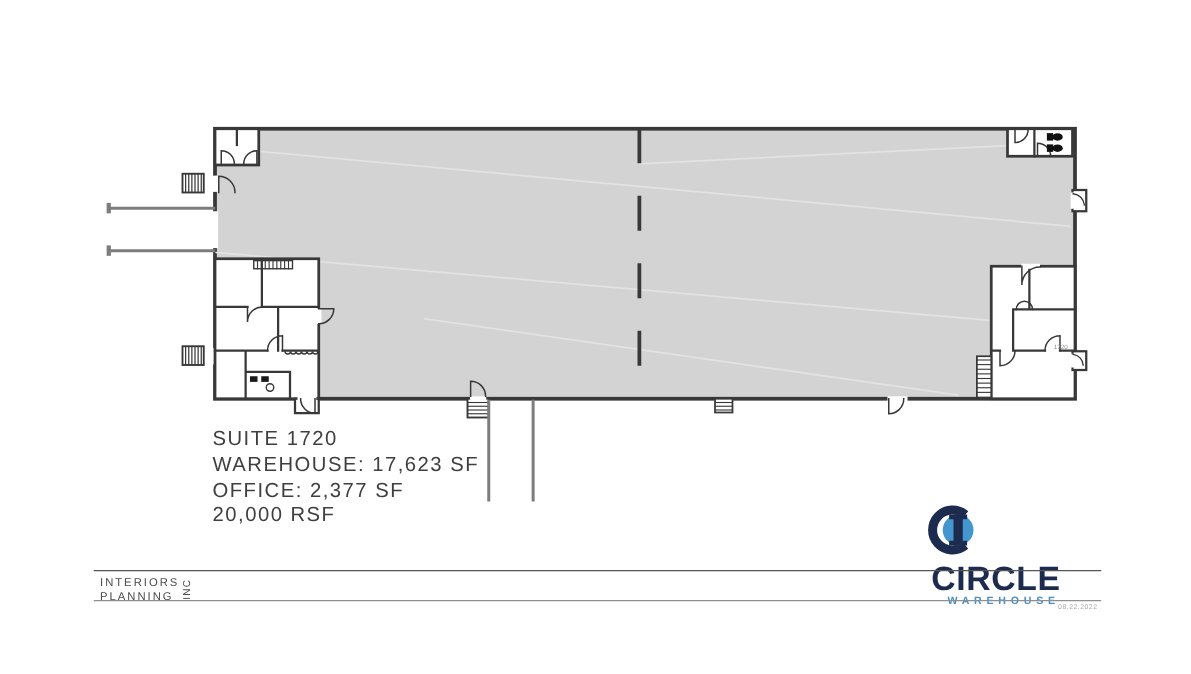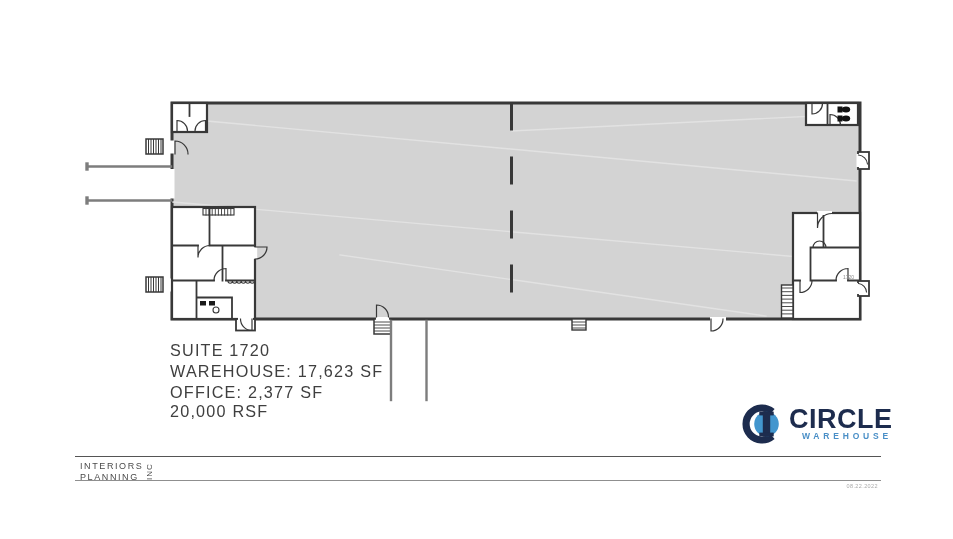--- a/index.html
+++ b/index.html
@@ -2,21 +2,21 @@
 <html><head>
 <meta charset="utf-8">
 <style>
   html,body{margin:0;padding:0;background:#fff;}
   .canvas{position:relative;width:953px;height:523px;background:#ffffff;overflow:hidden;
           font-family:"Liberation Sans",sans-serif;}
   svg text{font-family:"Liberation Sans",sans-serif;}
   .plan-svg{position:absolute;left:0;top:0;}
 
   
-  .logo{position:absolute;left:742px;top:402px;display:flex;align-items:flex-start;}
+  .logo{position:absolute;left:742px;top:402px;display:flex;align-items:flex-start;flex-direction:column;}
   .logo-text{margin-left:3px;}
   .logo-name{font-weight:800;font-size:27px;line-height:34px;color:#1d2c4e;letter-spacing:.5px;}
   .logo-sub{font-size:8.5px;font-weight:600;letter-spacing:3.8px;color:#4a8fc7;margin-top:-5px;padding-left:13px;}
 
   
   .rule-top{position:absolute;left:75px;top:456px;width:806px;border-top:1.6px solid #555;}
   .rule-bottom{position:absolute;left:75px;top:480px;width:806px;border-top:1px solid #8f8f8f;}
   .firm{position:absolute;left:80px;top:461px;display:flex;align-items:center;}
   .firm-lines span{display:block;font-size:9px;line-height:10.5px;letter-spacing:1.6px;color:#4a4a4a;font-weight:500;}
   .firm-inc{display:inline-block;font-size:8px;letter-spacing:1px;color:#4a4a4a;transform:rotate(-90deg);margin-left:-2px;font-weight:500;}

